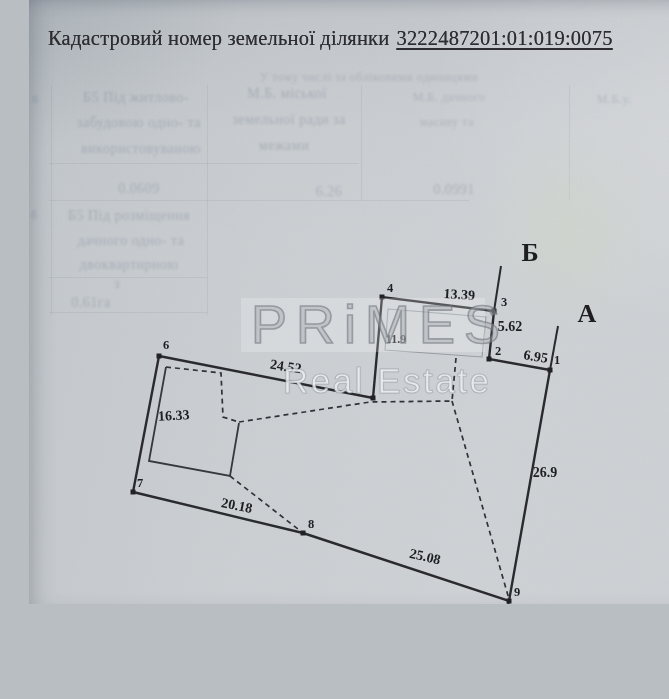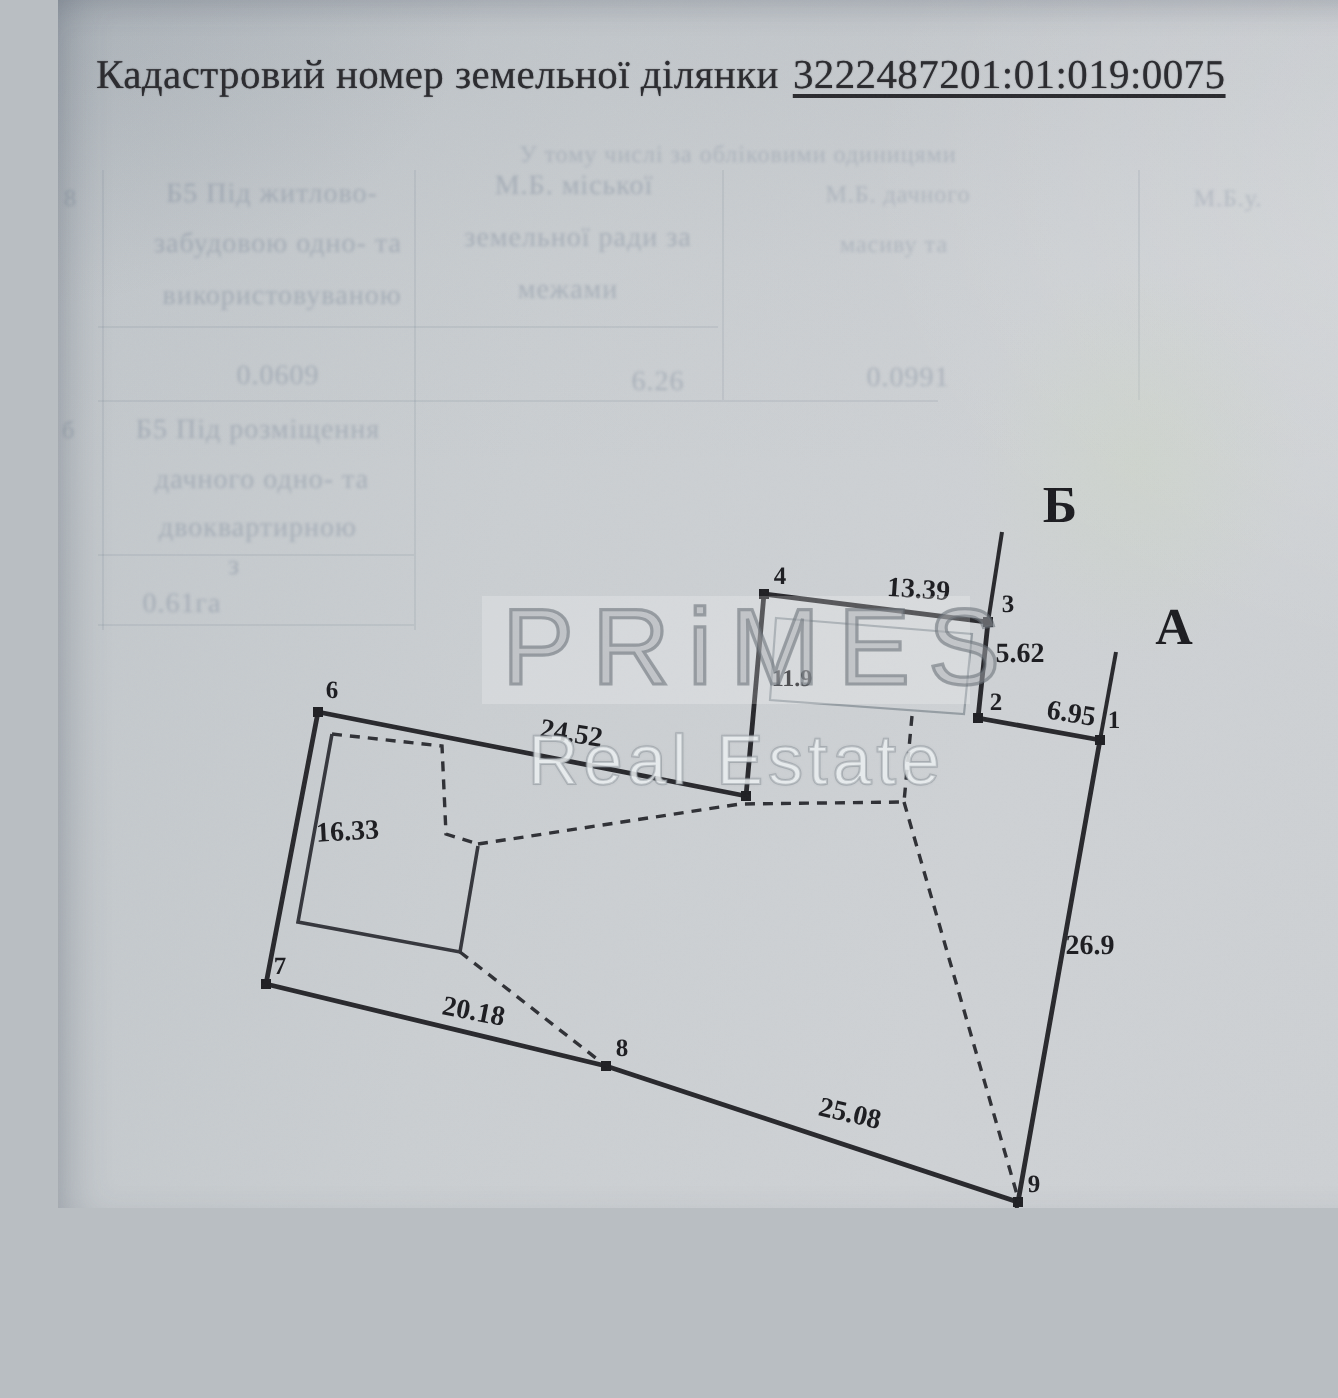--- a/index.html
+++ b/index.html
@@ -41,21 +41,21 @@
   .vlabel{font-size:12.5px;}
   .dlabel{font-size:26px;}
   
   .wm-band{position:absolute;left:212px;top:298px;width:244px;height:54px;
     background:rgba(255,255,255,0.22);}
   .wm-brand{position:absolute;left:10px;top:-4px;font-family:"Liberation Sans",sans-serif;
     font-size:54px;font-weight:400;letter-spacing:9px;line-height:60px;
     color:rgba(255,255,255,0.22);
     -webkit-text-stroke:1.6px rgba(106,113,121,0.55);
     text-shadow:0 0 1px rgba(106,113,121,0.35);}
-  .wm-sub{position:absolute;left:235px;top:361px;font-family:"Liberation Sans",sans-serif;
+  .wm-sub{position:absolute;left:254px;top:361px;font-family:"Liberation Sans",sans-serif;
     font-size:35px;font-weight:400;letter-spacing:2.5px;
     color:rgba(243,246,248,0.80);
     -webkit-text-stroke:1px rgba(125,132,140,0.40);
     text-shadow:0 0 1.5px rgba(120,128,136,0.30);}
 </style>
 </head>
 <body>
 
 <div class="page">
 

